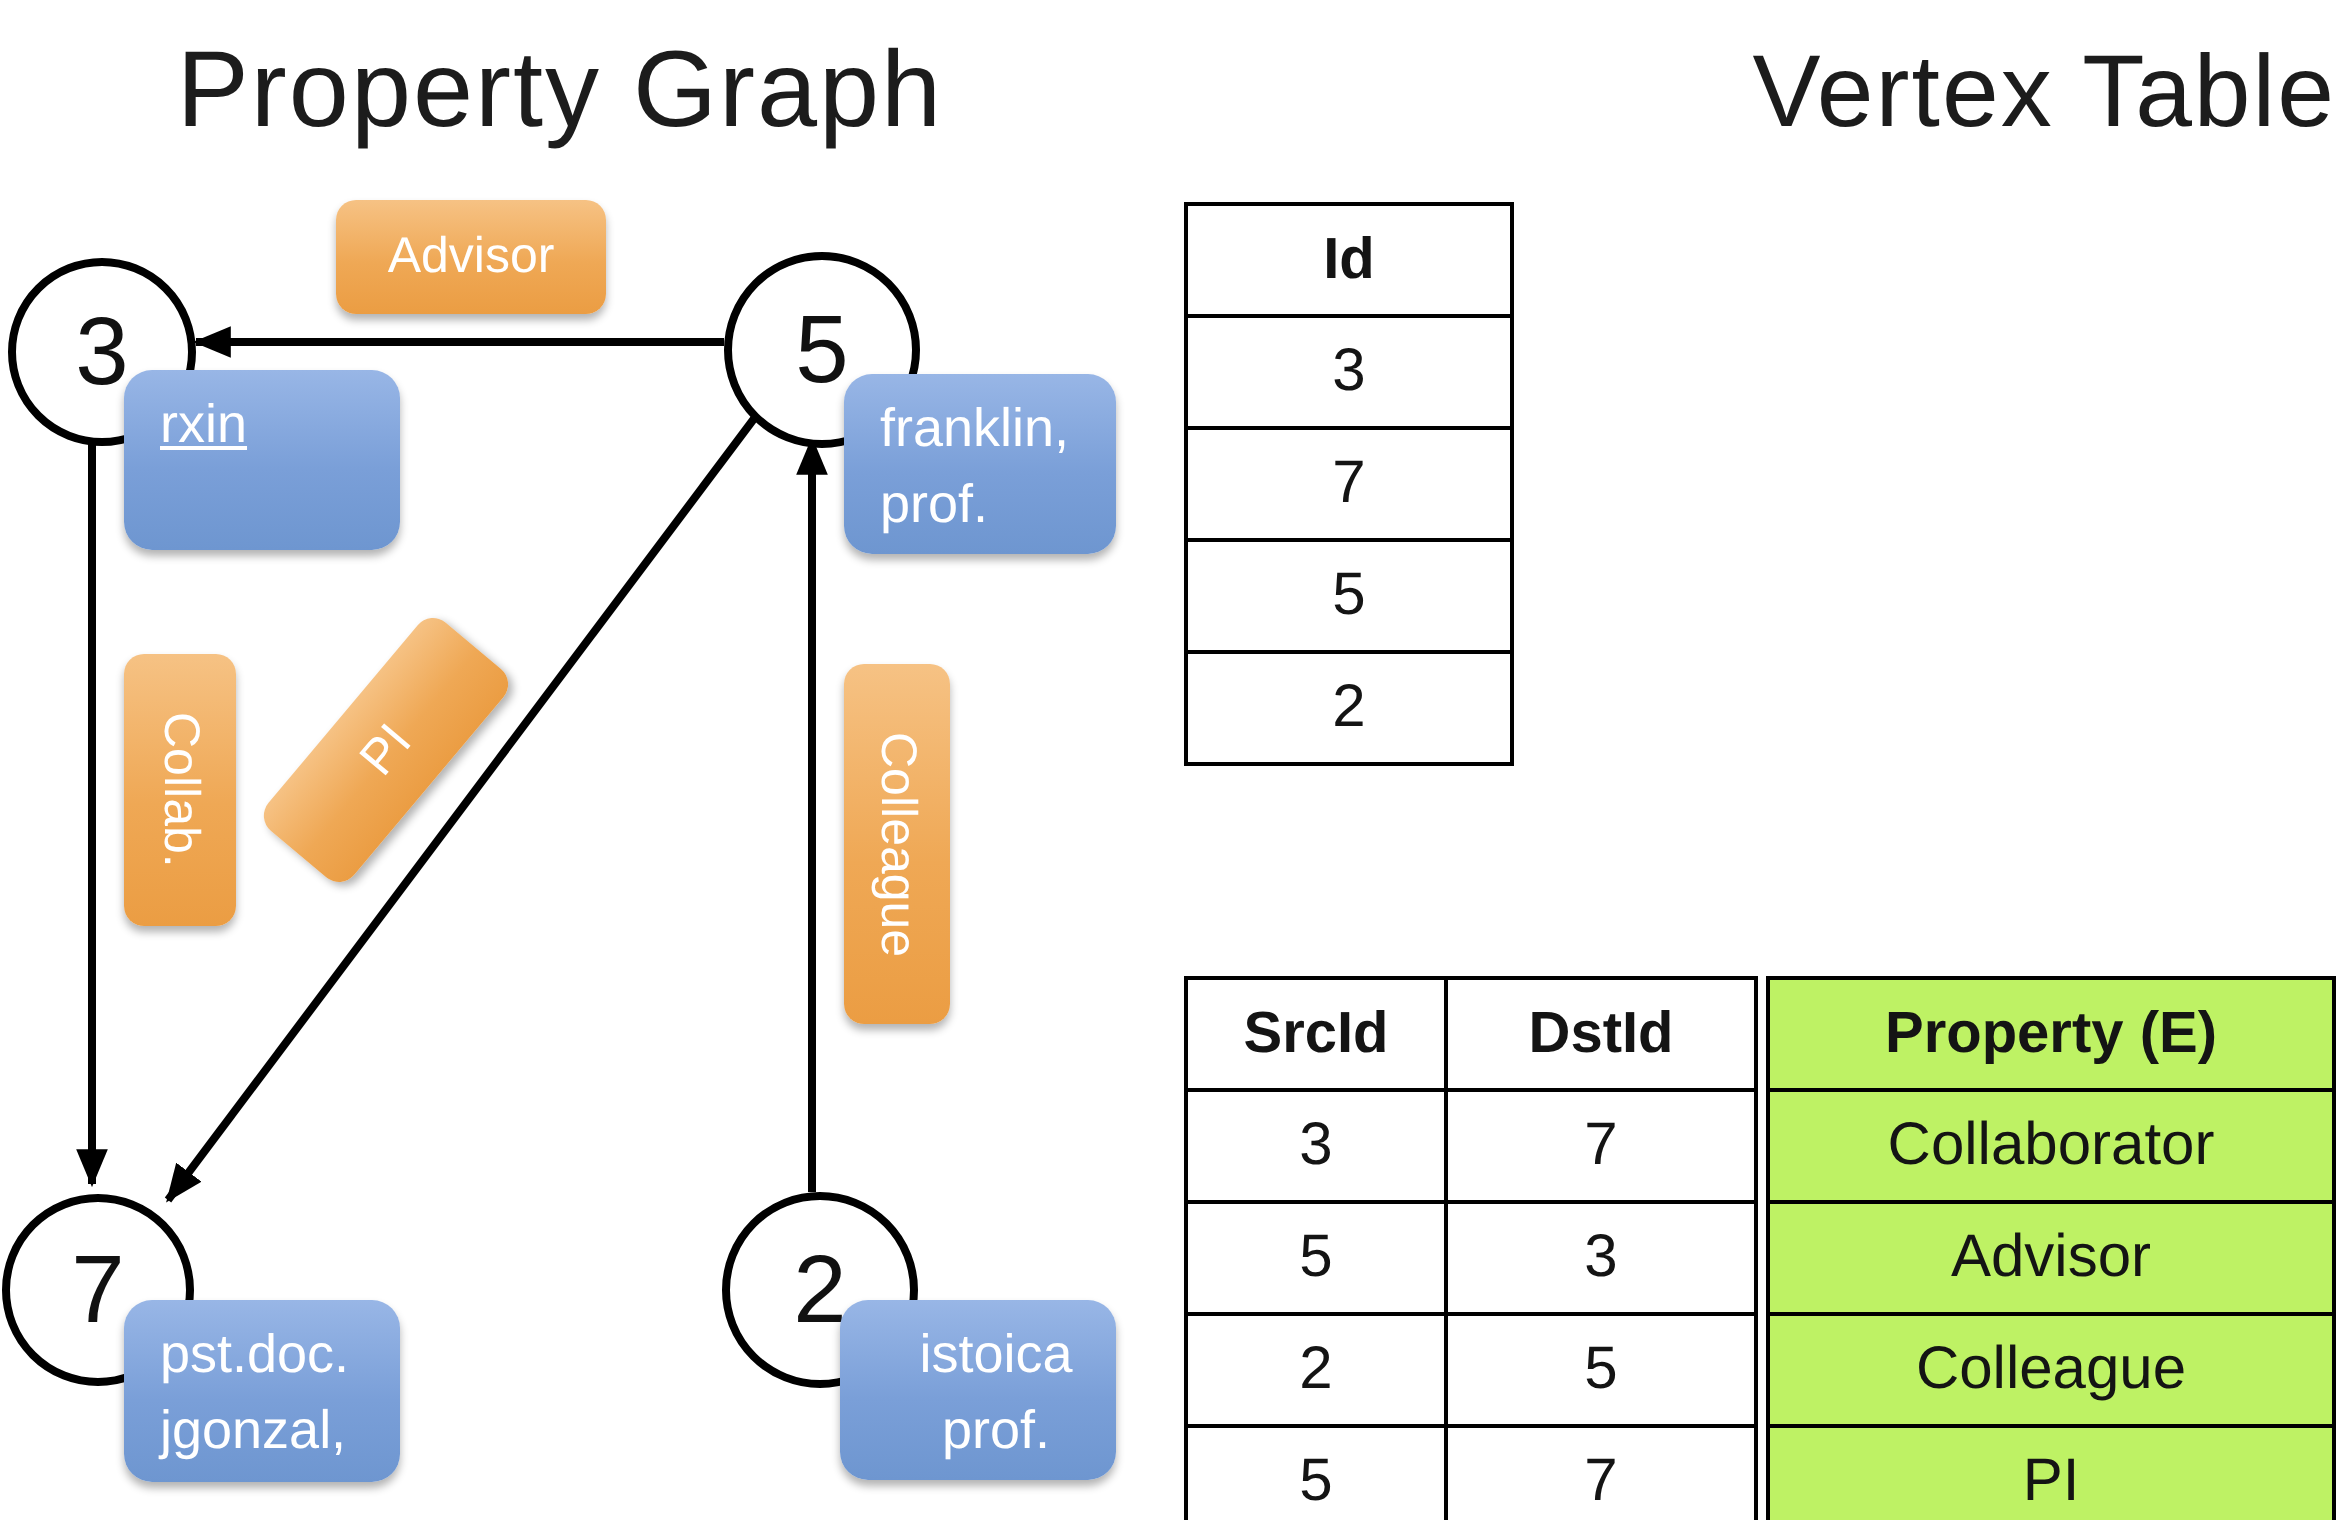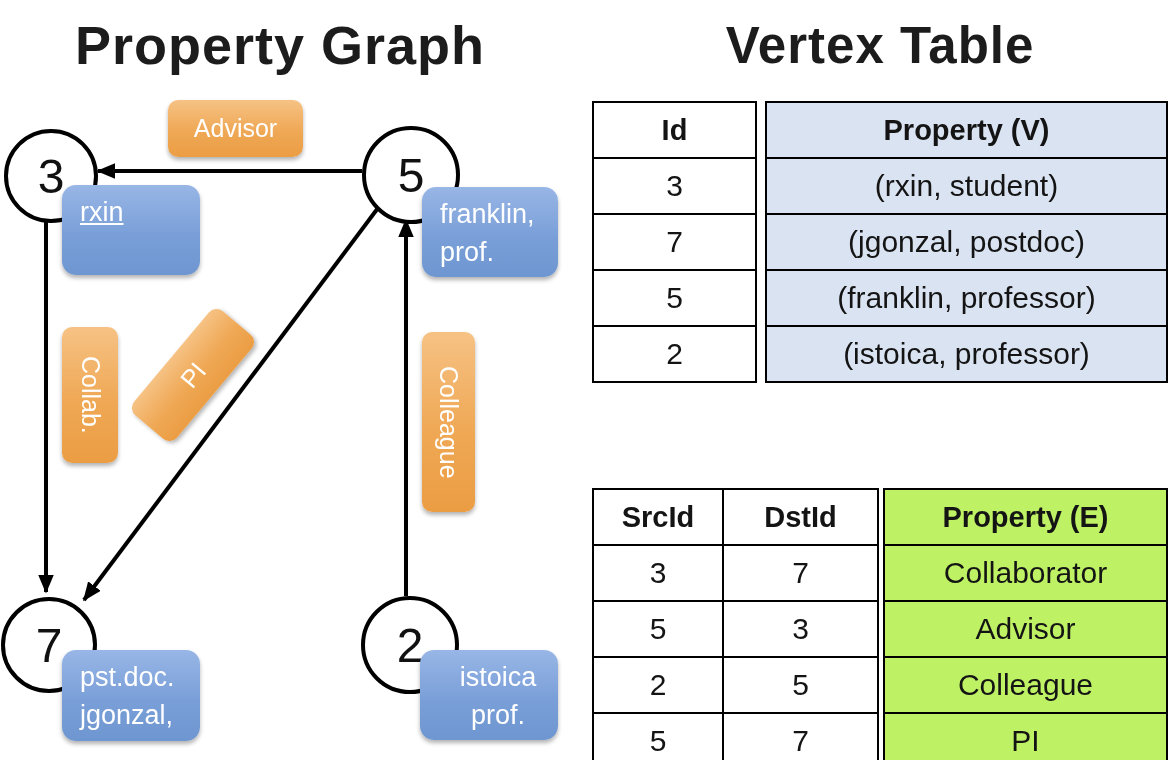--- a/index.html
+++ b/index.html
@@ -2,21 +2,21 @@
 <html><head>
 <meta charset="utf-8">
 <style>
   html,body{margin:0;padding:0;background:#ffffff;}
   #stage{
     position:relative;width:1170px;height:760px;background:#ffffff;overflow:hidden;
     font-family:"Liberation Sans",sans-serif;color:#141414;
   }
   .big-title{
     position:absolute;text-align:center;font-size:54px;letter-spacing:1px;
-    color:#1c1c1c;white-space:nowrap;font-weight:bold;
+    color:#1c1c1c;white-space:nowrap;
   }
   
   .node{
     position:absolute;border:4px solid #000;border-radius:50%;background:#fff;
     display:flex;align-items:center;justify-content:center;
     font-size:48px;color:#111;z-index:3;
   }
   
   .vbox{
     position:absolute;border-radius:14px;color:#fff;
@@ -84,21 +84,21 @@
   <div class="vbox" style="left:420px;top:650px;width:120px;height:82px;text-align:center;">
     <div>istoica</div>
     <div>prof.</div>
   </div>
 
   <div class="elabel" style="left:168px;top:100px;width:135px;height:57px;">Advisor</div>
   <div class="elabel vert" style="left:62px;top:327px;width:56px;height:136px;">Collab.</div>
   <div class="elabel" style="left:125px;top:347px;width:136px;height:56px;transform:rotate(-50deg);">PI</div>
   <div class="elabel vert" style="left:422px;top:332px;width:53px;height:180px;">Colleague</div>
 
-  <div class="big-title" style="left:592px;top:16px;width:576px;font-size:51px;">Vertex Table</div>
+  <div class="big-title" style="left:592px;top:16px;width:576px;font-size:51px;text-align:right;">Vertex Table</div>
 
   <table class="tbl white-col" style="left:592px;top:101px;width:165px;">
     <tbody>
         <tr>
           <td class="hdr">Id</td>
         </tr>
     <tr>
           <td>3</td>
         </tr>
     <tr>
@@ -106,39 +106,20 @@
         </tr>
     <tr>
           <td>5</td>
         </tr>
     <tr>
           <td>2</td>
         </tr>
   </tbody>
     </table>
 
-  <table class="tbl blue-col" style="left:765px;top:101px;width:403px;">
-    <tbody>
-        <tr>
-          <td class="hdr">Property (V)</td>
-        </tr>
-    <tr>
-          <td>(rxin, student)</td>
-        </tr>
-    <tr>
-          <td>(jgonzal, postdoc)</td>
-        </tr>
-    <tr>
-          <td>(franklin, professor)</td>
-        </tr>
-    <tr>
-          <td>(istoica, professor)</td>
-        </tr>
-  </tbody>
-    </table>
 
 
   <table class="tbl white-col" style="left:592px;top:488px;width:285px;">
     <colgroup>
         <col style="width:130px">
         <col style="width:155px">
       </colgroup>
     <tbody>
         <tr>
       <td class="hdr">SrcId</td>

